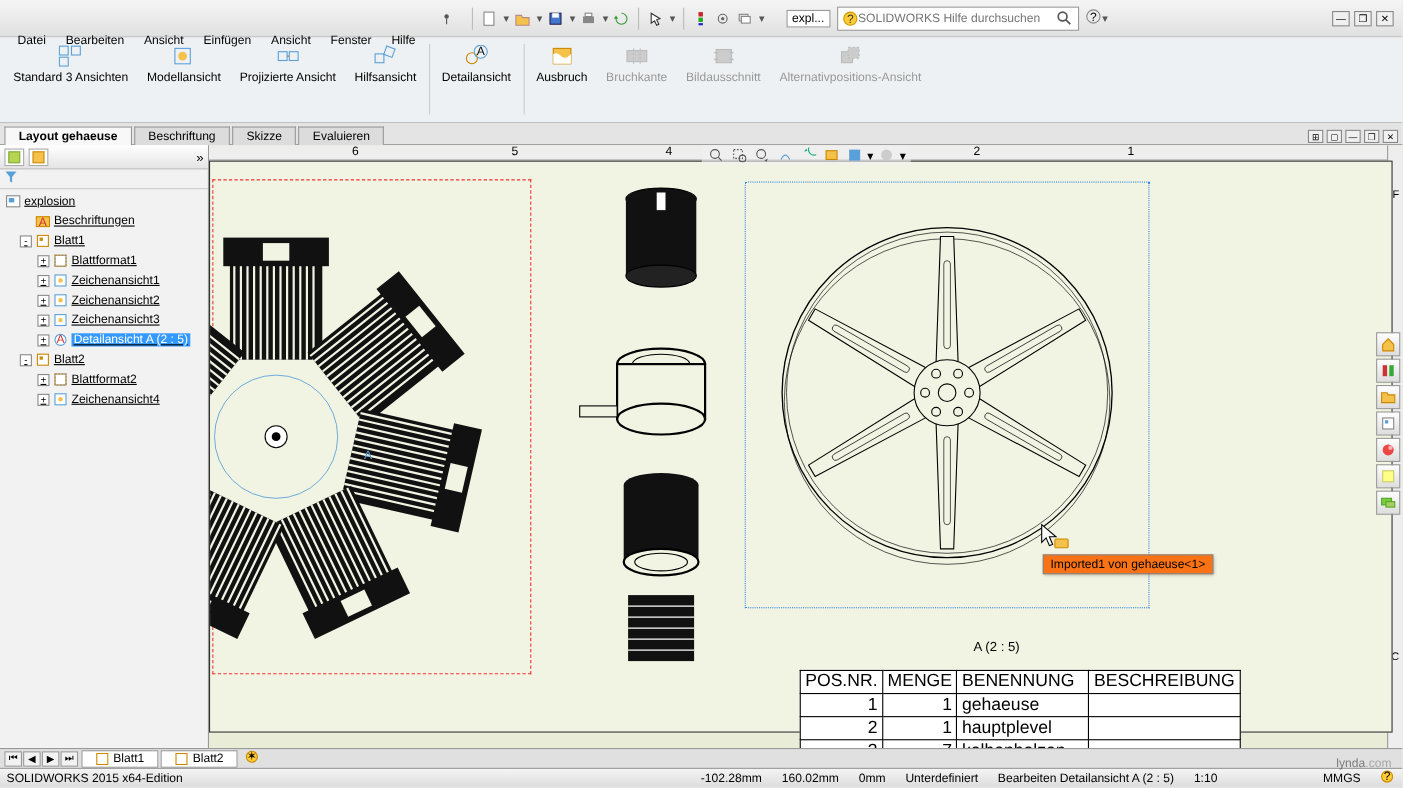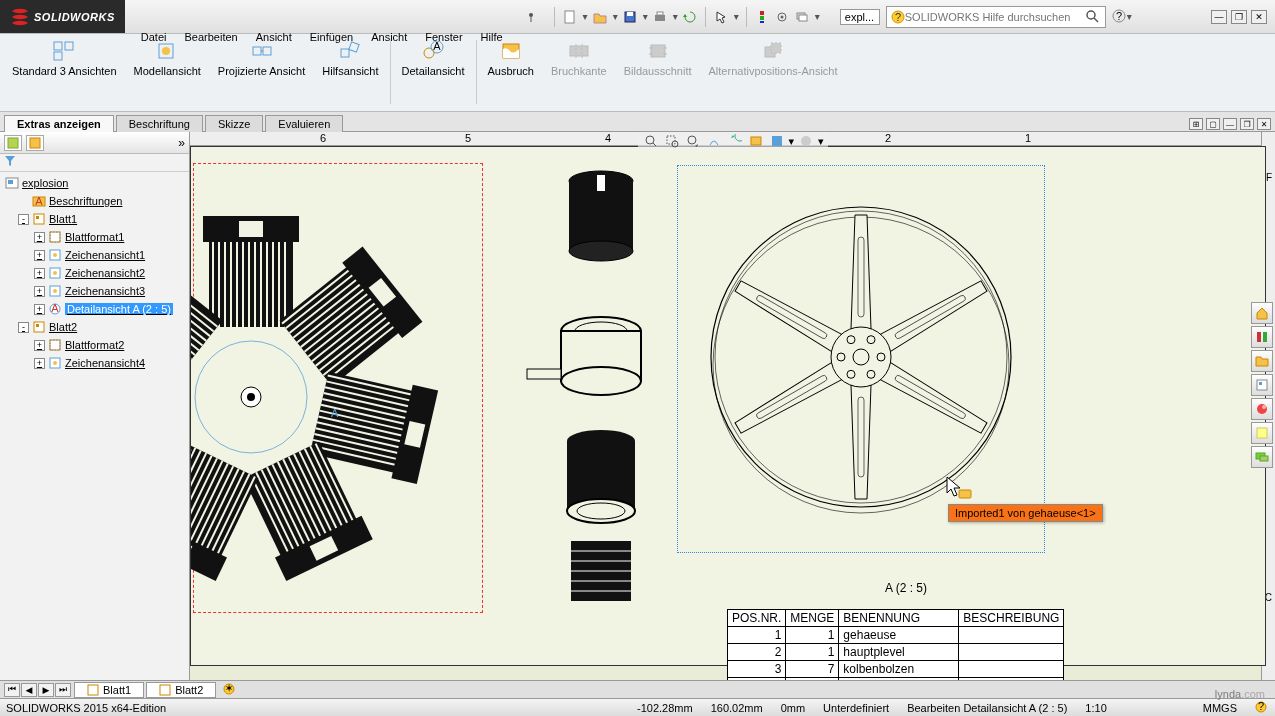--- a/index.html
+++ b/index.html
@@ -46,21 +46,21 @@
 .ruler-h span { position:absolute; top:0;}
 .ruler-v { position:absolute; top:0; right:0; width:14px; bottom:0; background:#eee; border-left:1px solid #999;}
 .ruler-v span { position:absolute; right:3px; font-size:10px;}
 .heads-up { position:absolute; top:0; left:50%; transform:translateX(-50%); height:18px; display:flex; align-items:center; gap:3px; background:rgba(240,240,240,.6); padding:0 4px; z-index:5;}
 .heads-up .hic { width:18px; height:16px; border:1px solid transparent; display:inline-flex; align-items:center; justify-content:center;}
 .sheet { position:absolute; left:0; top:14px; width:1076px; height:520px; background:#f2f4e3; border:1px solid #333;}
 .sel-dashed { position:absolute; border:1px dashed #e33; }
 .sel-dot { position:absolute; border:1px dotted #3388dd; }
 .detail-label { position:absolute; font-size:12px;}
 .bom { position:absolute; border-collapse:collapse; background:#fff;}
-.bom th, .bom td { border:1px solid #000; padding:1px 4px; font-size:12px; text-align:left; height:16px;}
+.bom th, .bom td { border:1px solid #000; padding:1px 4px; font-size:16px; text-align:left; height:16px;}
 .bom th { font-weight:normal; }
 .bom td.num { text-align:right; }
 .tooltip { position:absolute; background:#f97316; border:1px solid #888; padding:2px 6px; font-size:11px; box-shadow:1px 1px 3px rgba(0,0,0,.3); z-index:20;}
 .cursor { position:absolute; z-index:19; pointer-events:none;}
 .right-tools { position:absolute; right:2px; top:170px; display:flex; flex-direction:column; gap:2px;}
 .right-tools .rt { width:22px; height:22px; background:linear-gradient(#fefefe,#ddd); border:1px solid #999; display:flex; align-items:center; justify-content:center;}
 .doc-winbtns { position:absolute; right:4px; top:118px; display:flex; gap:3px;}
 .doc-winbtns span{ width:14px; height:12px; border:1px solid #888; background:#f0f0f0; font-size:8px; display:inline-flex; align-items:center; justify-content:center;}
 .sheet-tabs { height:18px; background:#e0e0e0; border-top:1px solid #999; display:flex; align-items:center; padding-left:4px; gap:0;}
 .sheet-tabs .nav { width:16px; height:14px; border:1px solid #999; background:#f2f2f2; display:inline-flex; align-items:center; justify-content:center; font-size:9px; margin-right:1px;}
@@ -68,26 +68,20 @@
 .stab .sic { width:12px; height:12px;}
 .statusbar { height:18px; background:linear-gradient(#f4f4f4,#dcdcdc); border-top:1px solid #999; display:flex; align-items:center; padding:0 6px; gap:18px; font-size:11px;}
 .statusbar .filler { flex:1;}
 .watermark { position:absolute; right:10px; bottom:10px; font-size:34px; color:rgba(80,80,80,.4); font-weight:300; z-index:30; pointer-events:none; font-family:Arial,sans-serif;}
 .watermark b { color:rgba(40,40,40,.55); font-weight:400;}
 </style>
 </head>
 <body>
 
 <div class="titlebar">
-  <div class="logo">
-    <svg width="20" height="20" viewBox="0 0 20 20">
-        <path d="M2 4 C6 1 14 1 18 4 C14 7 6 7 2 4 M2 10 C6 7 14 7 18 10 C14 13 6 13 2 10 M2 16 C6 13 14 13 18 16 C14 19 6 19 2 16" fill="#d22"></path>
-      </svg>
-    <span>SOLIDWORKS</span>
-  </div>
   <div class="menus">
     <span>Datei</span>
     <span>Bearbeiten</span>
     <span>Ansicht</span>
     <span>Einfügen</span>
     <span>Ansicht</span>
     <span>Fenster</span>
     <span>Hilfe</span>
   </div>
   <span class="tb-icons">
@@ -268,21 +262,21 @@
         <svg width="22" height="20">
           <rect x="3" y="6" width="10" height="10" fill="none" stroke="#bbb"></rect>
           <rect x="9" y="2" width="10" height="10" fill="none" stroke="#bbb" stroke-dasharray="2"></rect>
         </svg>
       </span>
       <span class="lbl">Alternativpositions-Ansicht</span>
     </div>
 </div>
 
 <div class="tabs">
-  <div class="tab active">Extras anzeigen</div>
+  <div class="tab active">Layout gehaeuse</div>
   <div class="tab">Beschriftung</div>
   <div class="tab">Skizze</div>
   <div class="tab">Evaluieren</div>
 </div>
 
 <div class="doc-winbtns">
   <span>⊞</span>
   <span>▢</span>
   <span>—</span>
   <span>❐</span>

